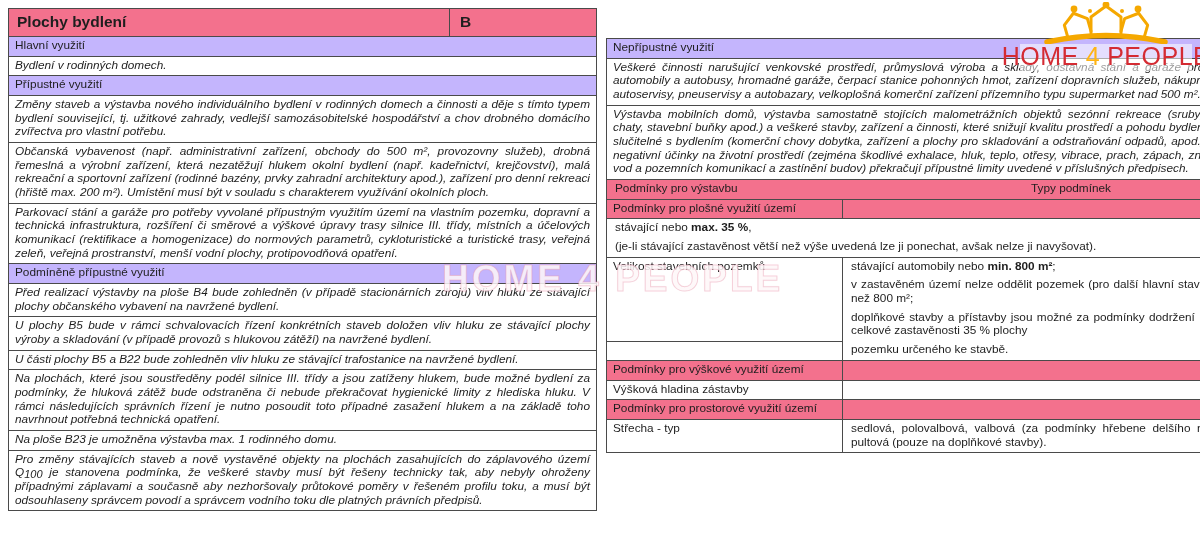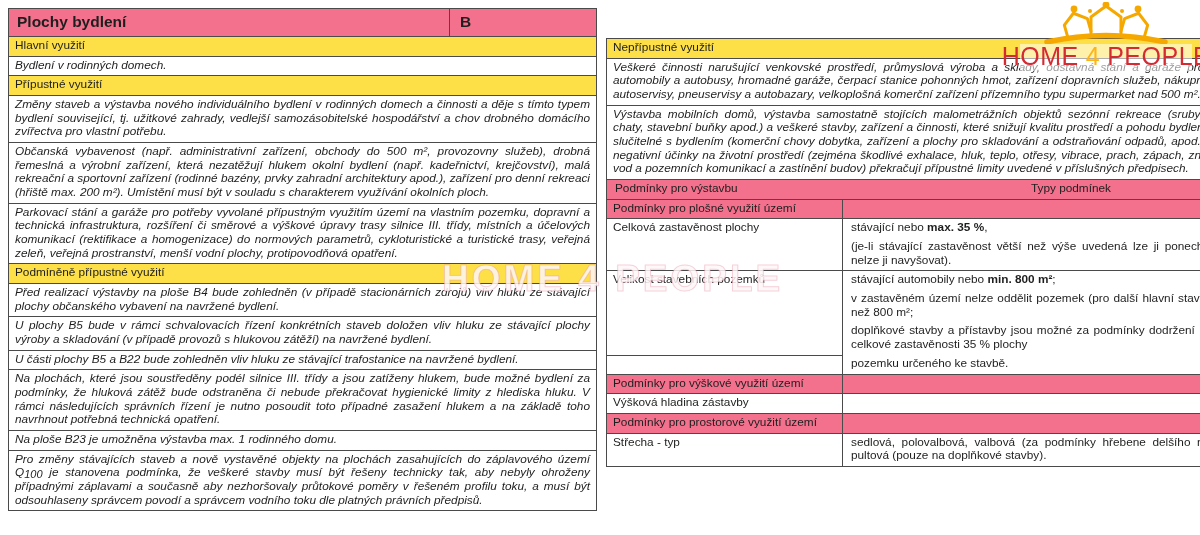--- a/index.html
+++ b/index.html
@@ -14,21 +14,21 @@
     border:1px solid #4a4a4a;
     font-size:11.8px; line-height:1.16;
   }
   .left-panel  { left:8px;  top:8px;  width:589px; z-index:1; }
   .right-panel { left:606px; top:38px; width:656px; z-index:1; }
 
   
   .left-panel  > div + div,
   .right-panel > div + div { border-top:1px solid #4a4a4a; }
 
-  .hd { background:#fde047; }
+  .hd { background:#c4b5fd; }
   .txt { padding:2px 6px 3px; text-align:justify;font-style:italic; }
   .hdrow { padding:2px 6px 3px; }
 
   
   .title-row { display:flex; background:#F3718D; font-weight:bold; font-size:15.5px; }
   .title-main { flex:0 0 441px; border-right:1px solid #4a4a4a; padding:4px 6px 5px 8px; }
   .title-code { flex:1; padding:4px 6px 5px 10px; }
 
   
   .trow2 { display:flex; align-items:stretch; }
@@ -97,21 +97,20 @@
     <div class="hd tc2">Podmínky pro výstavbu</div>
     <div class="hd tc1">Typy podmínek</div>
   </div>
 
   <div class="trow2">
     <div class="hd tc1">Podmínky pro plošné využití území</div>
     <div class="hd tc2"></div>
   </div>
 
   <div class="trow2">
-    <div class="tc1">Celková zastavěnost plochy</div>
     <div class="tc2 just">
       <p><span>stávající nebo </span><span class="b">max. 35 %</span><span>,</span></p>
       <p>(je-li stávající zastavěnost větší než výše uvedená lze ji ponechat, avšak nelze ji navyšovat).</p>
     </div>
   </div>
 
   <div class="trow2">
     <div class="tc1">Velikost stavebních pozemků</div>
     <div class="tc2 just">
       <p><span>stávající automobily nebo </span><span class="b">min. 800 m²</span><span>;</span></p>

